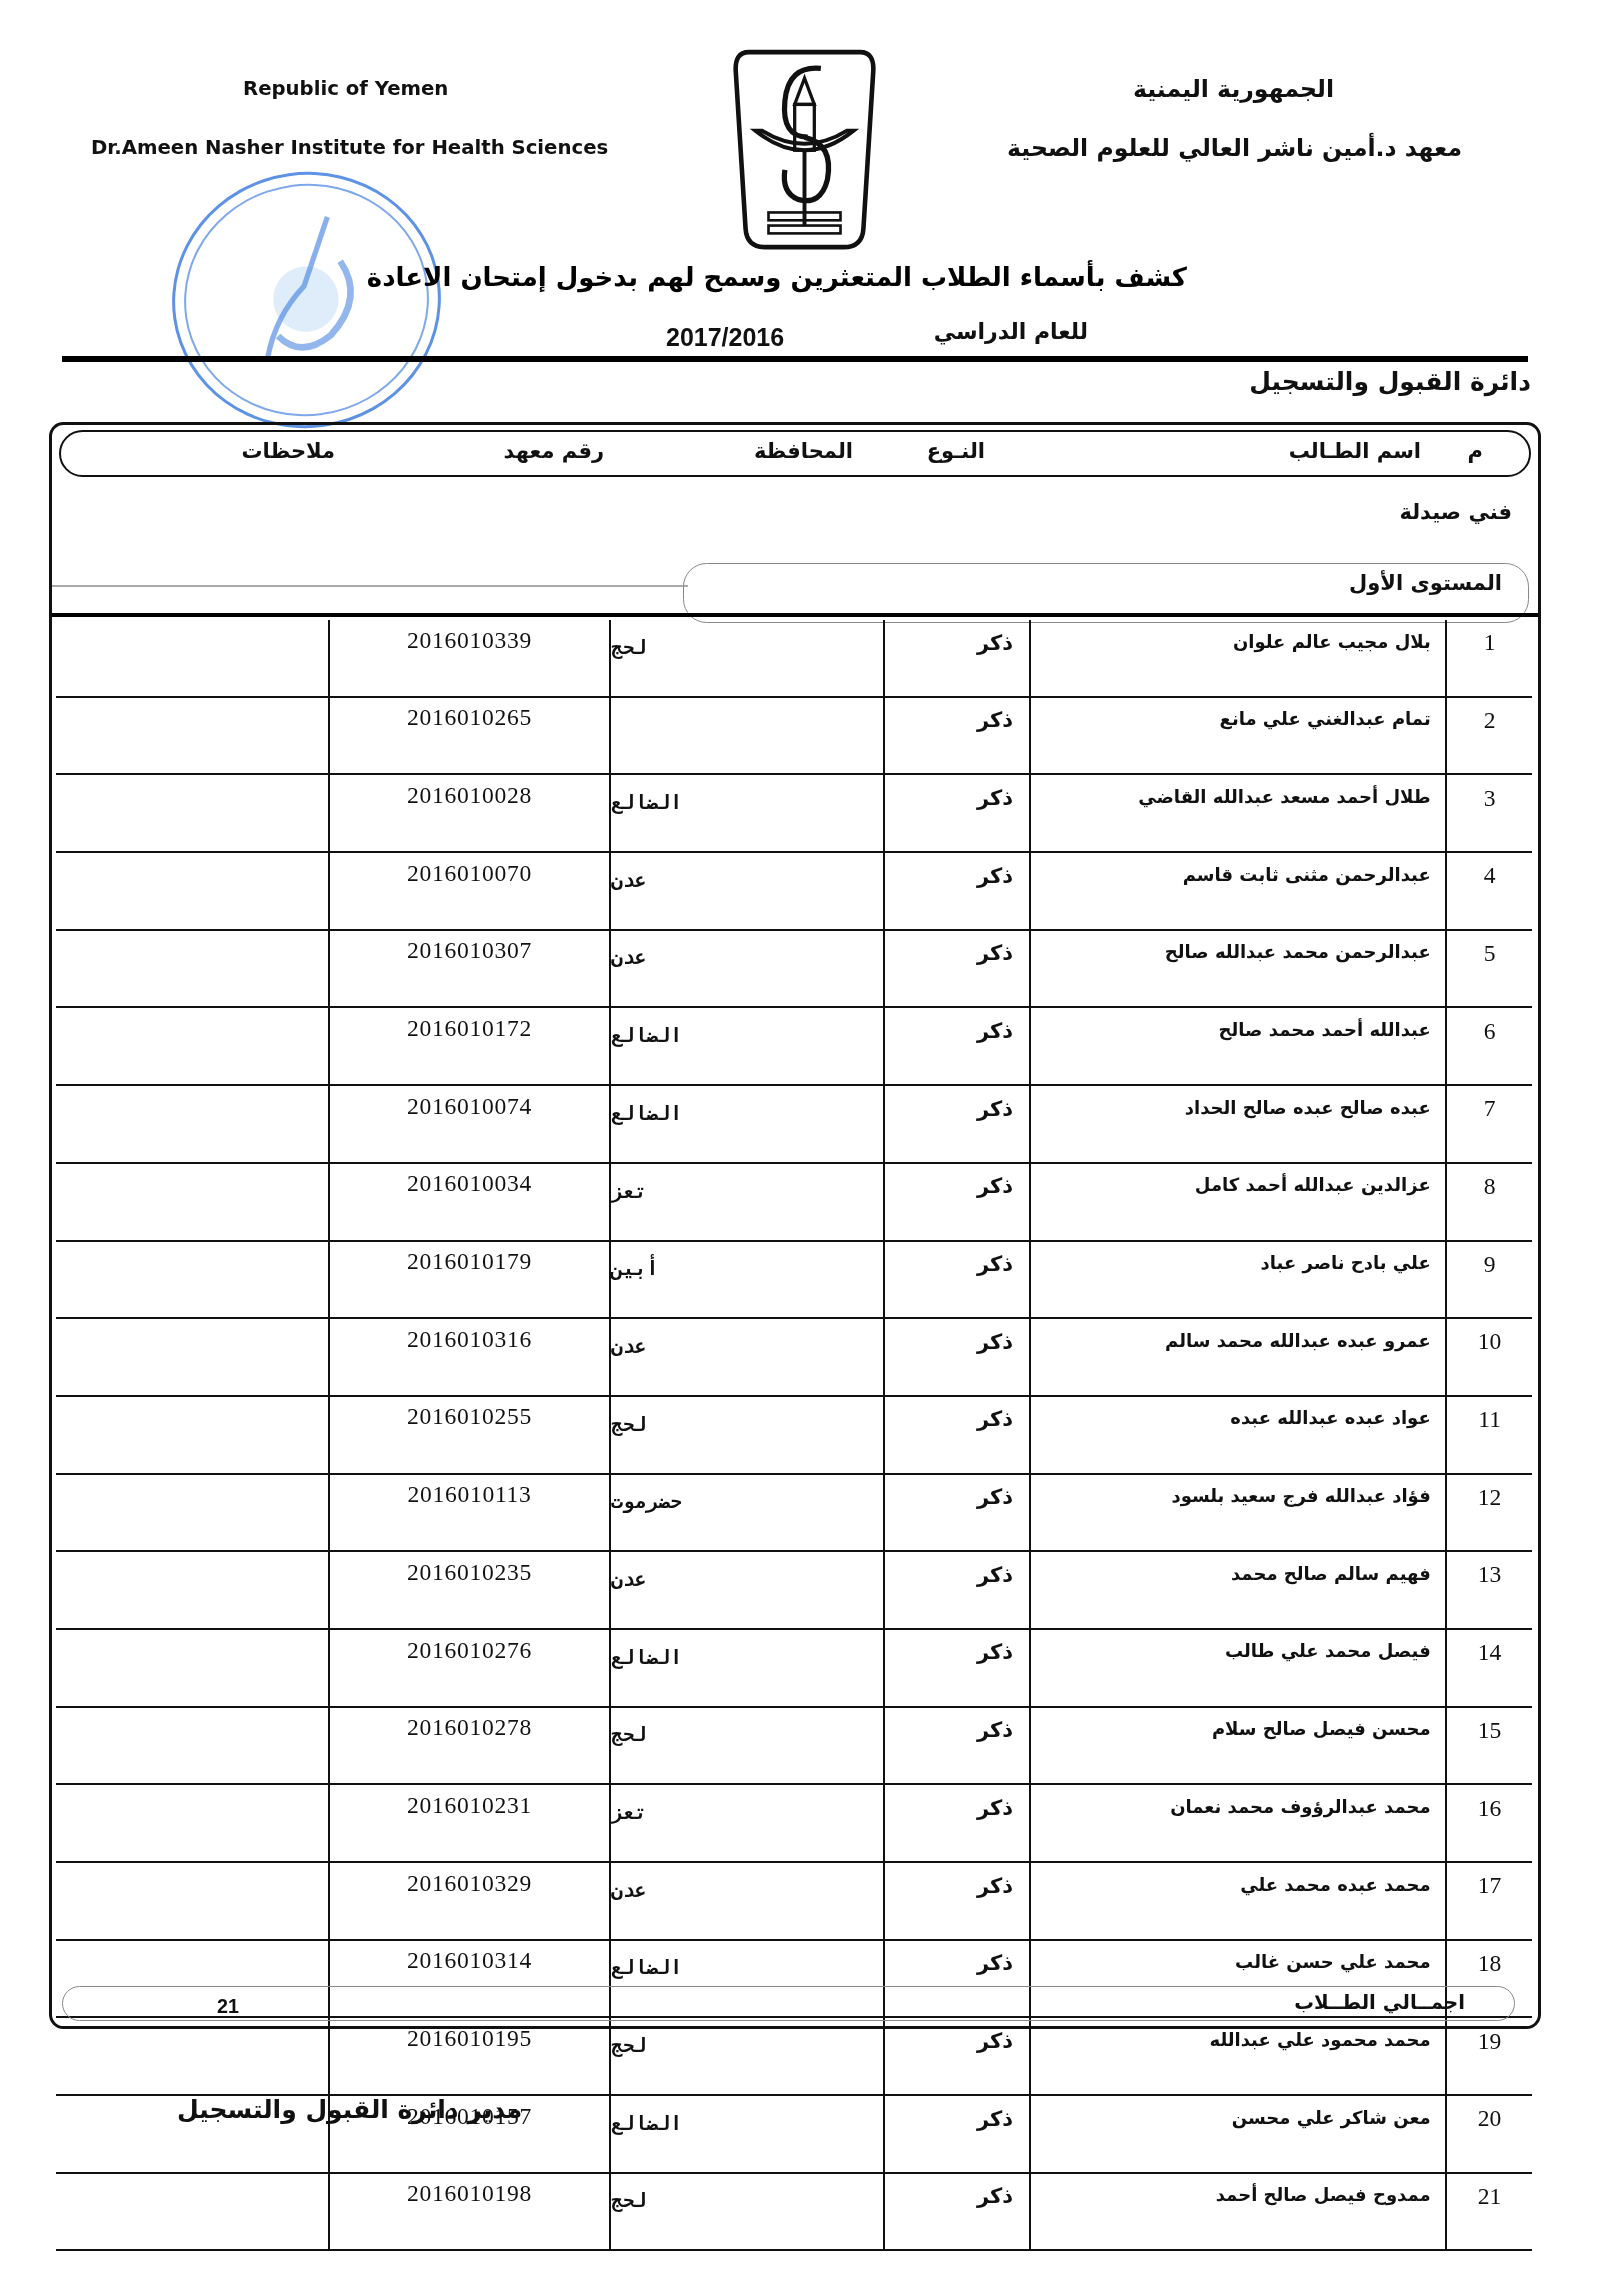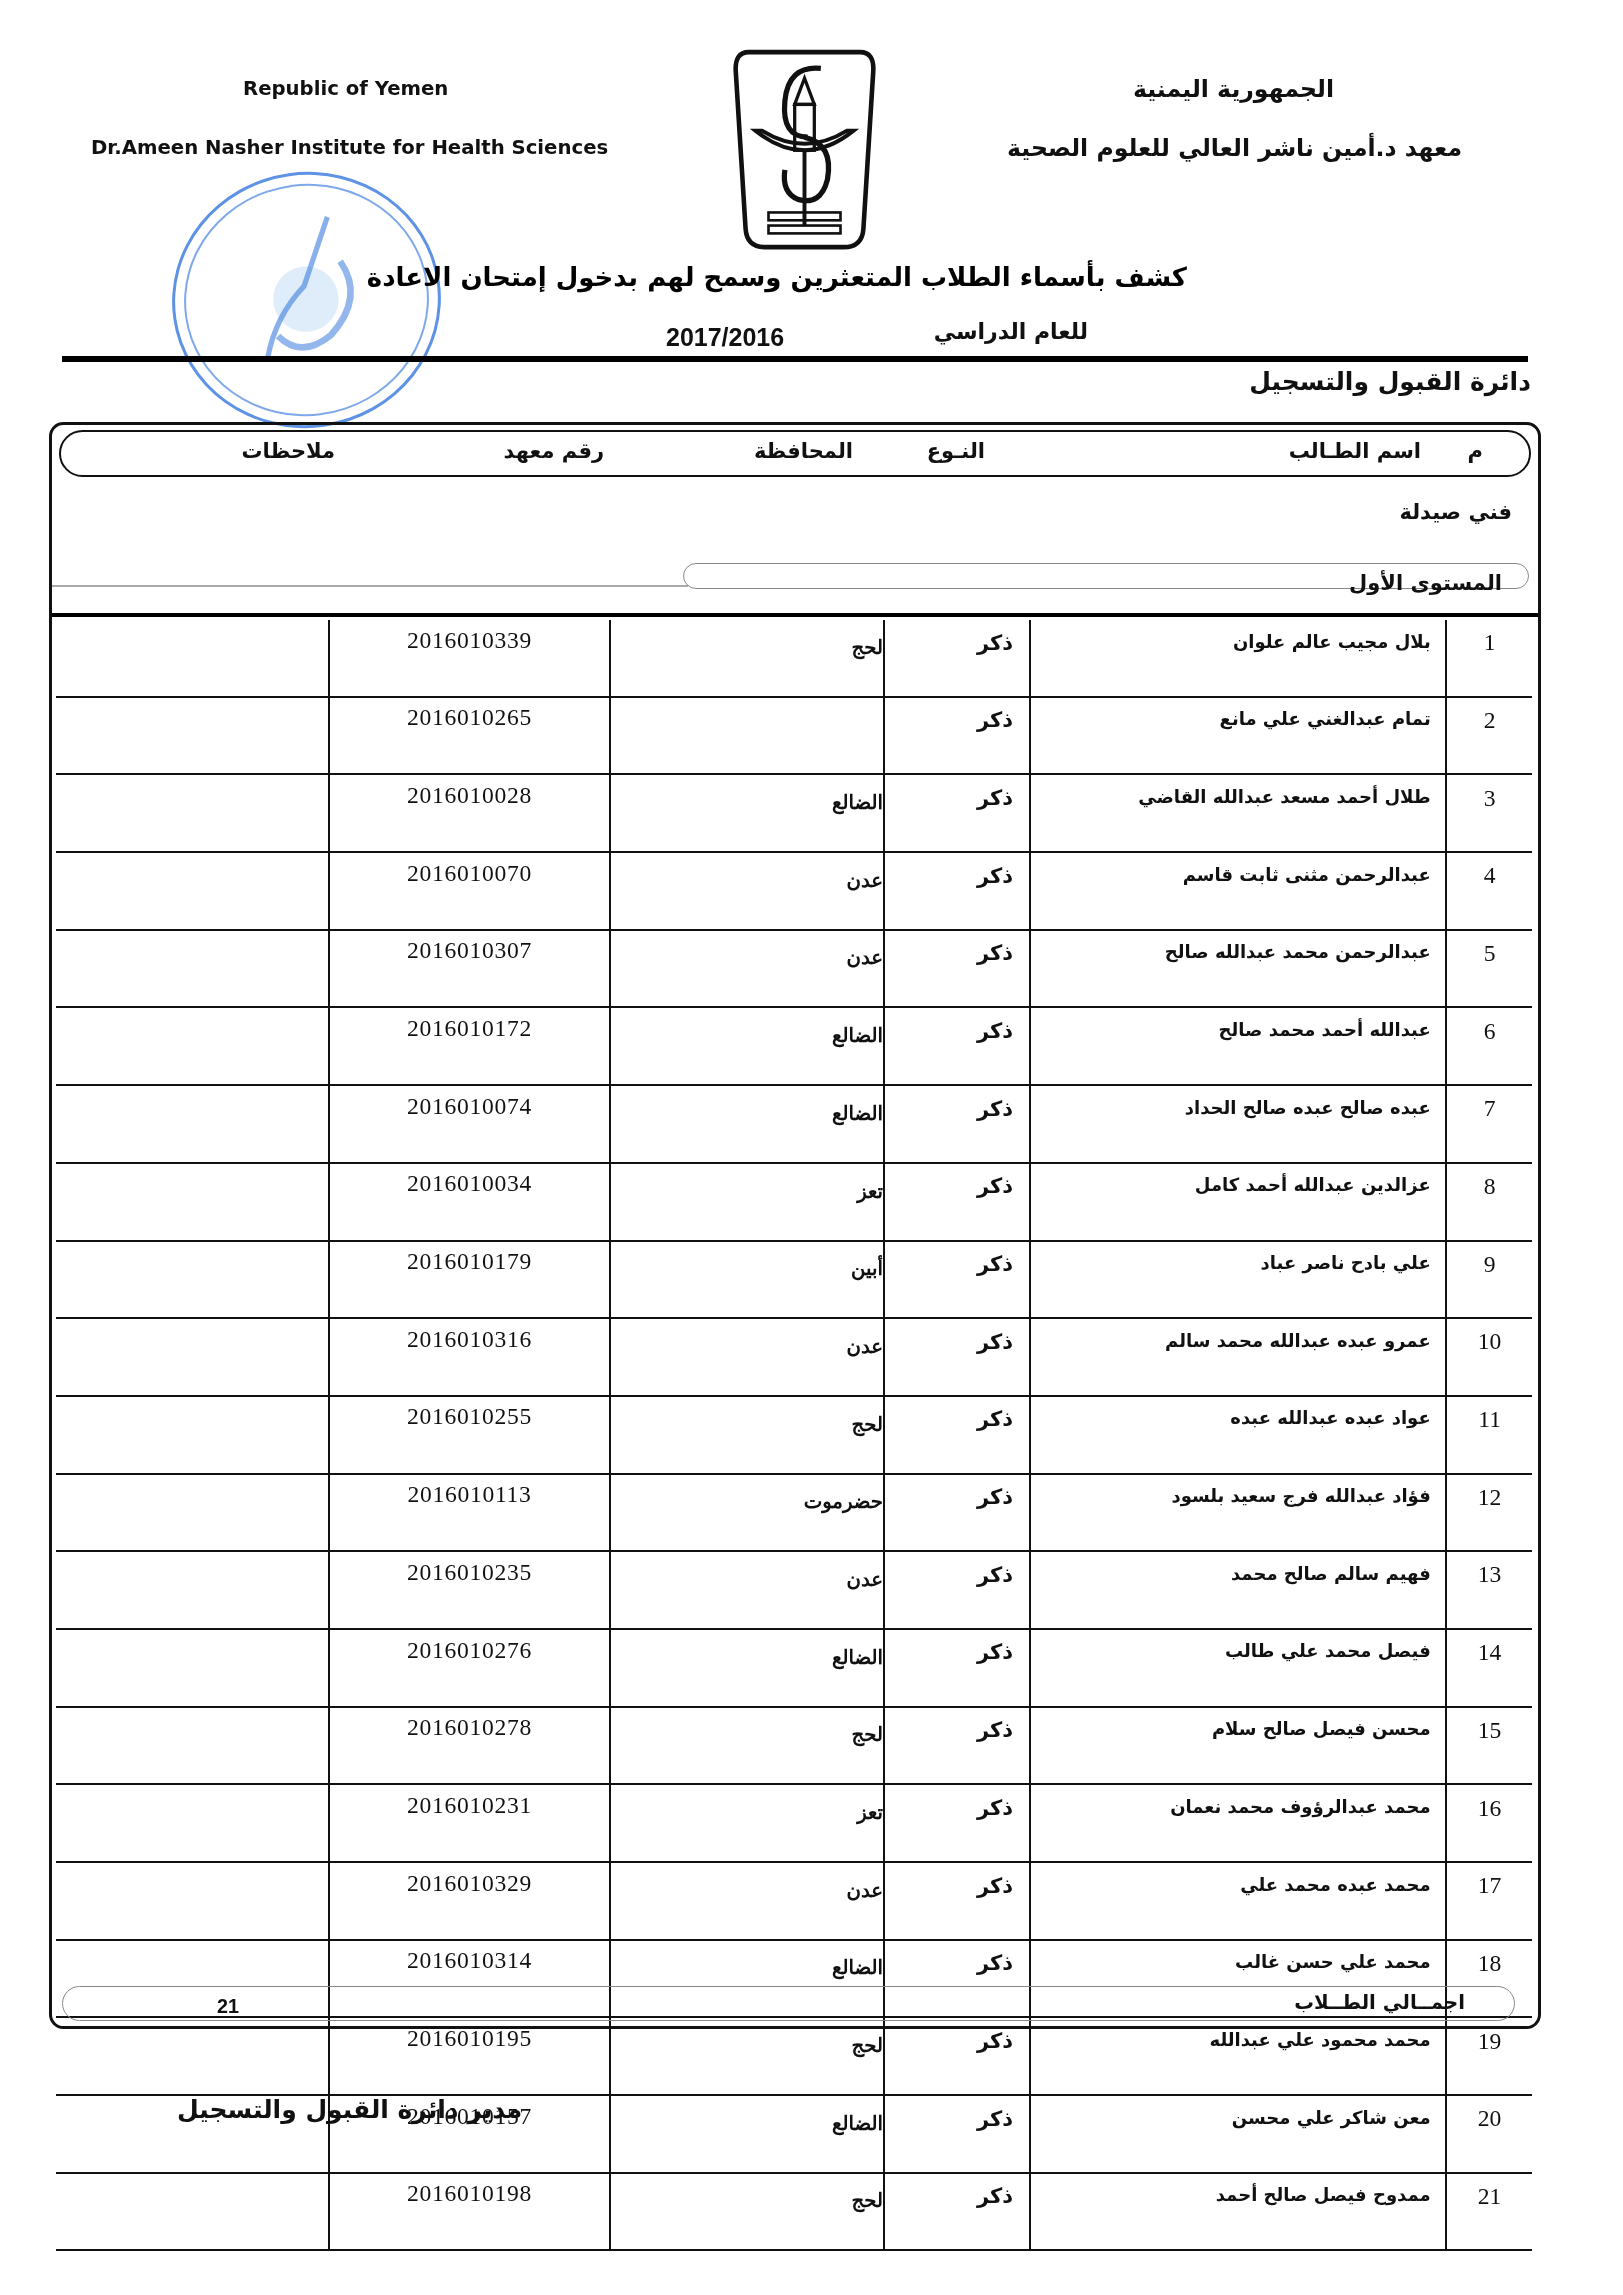--- a/index.html
+++ b/index.html
@@ -14,21 +14,21 @@
   .header-pill { border:2.6px solid #111; border-radius:26px; box-sizing:border-box; }
   .col-head { font-family:"DejaVu Sans", sans-serif; font-weight:bold; font-size:21px; direction:rtl; white-space:nowrap; }
   .section-label { font-family:"DejaVu Sans", sans-serif; font-weight:bold; font-size:21px; direction:rtl; white-space:nowrap; }
   .level-pill { border:1.3px solid #888; border-radius:23.6px; box-sizing:border-box; }
   table.roster { position:absolute; border-collapse:collapse; table-layout:fixed; direction:rtl; }
   table.roster td { border:2px solid #111; height:60px; padding:0; vertical-align:top; }
   table.roster tr:first-child td { border-top:none; }
   table.roster td.c-num { width:85px; font-family:"Liberation Serif", serif; font-size:23.6px; text-align:center; padding-top:9.2px; border-right:none; }
   table.roster td.c-name { width:400px; font-family:"DejaVu Sans", sans-serif; font-weight:bold; font-size:18px; text-align:right; padding-right:14.4px; padding-top:10.5px; white-space:nowrap; }
   table.roster td.c-gender { width:128px; font-family:"DejaVu Sans", sans-serif; font-weight:bold; font-size:21px; text-align:right; padding-right:15.7px; padding-top:10.5px; }
-  table.roster td.c-gov { width:272px; font-family:Liberation Serif, serif; font-weight:bold; font-size:19.7px; text-align:right; padding-top:15.7px; }
+  table.roster td.c-gov { width:272px; font-family:Liberation Mono, monospace; font-weight:bold; font-size:19.7px; text-align:left; padding-top:15.7px; }
   table.roster td.c-reg { width:279px; font-family:"Liberation Serif", serif; font-size:23.6px; text-align:center; padding-top:6.6px; letter-spacing:0.7px; }
   table.roster td.c-notes { width:272px; border-left:none; }
   .total-pill { border:1.3px solid #888; border-radius:19.7px; box-sizing:border-box; }
   .total-label { font-family:"DejaVu Sans", sans-serif; font-weight:bold; font-size:19.7px; direction:rtl; white-space:nowrap; }
   .total-val { font-family:"Liberation Sans", sans-serif; font-weight:bold; font-size:19.7px; }
   .sig { font-family:"DejaVu Sans", sans-serif; font-weight:bold; font-size:25px; direction:rtl; white-space:nowrap; }
   .stamp { border:3.9px solid rgba(40,110,220,0.75); border-radius:50%; box-sizing:border-box; }
   .stamp-inner { border:2px solid rgba(40,110,220,0.6); border-radius:50%; box-sizing:border-box; }
 </style>
 </head>
@@ -78,21 +78,21 @@
   <span class="abs col-head" style="right:108px; top:6.6px;">اسم الطـالب</span>
   <span class="abs col-head" style="right:544px; top:6.6px;">النـوع</span>
   <span class="abs col-head" style="right:676px; top:6.6px;">المحافظة</span>
   <span class="abs col-head" style="right:925px; top:6.6px;">رقم معهد</span>
   <span class="abs col-head" style="right:1194px; top:6.6px;margin-left:12px;">ملاحظات</span>
 </div>
 
 <div class="abs section-label" style="right:111px; top:500px;">فني صيدلة</div>
 
 <div class="abs" style="left:52px; top:585px; width:636px; height:2px; background:#aaa;"></div>
-<div class="abs level-pill" style="left:683px; top:563px; width:846px; height:26px;">
+<div class="abs level-pill" style="left:683px; top:563px; width:846px; height:60px;">
   <span class="abs section-label" style="right:26px; top:6.6px;">المستوى الأول</span>
 </div>
 
 <div class="abs rule" style="left:52px; top:613px; width:1486px; height:3.9px;"></div>
 
 <table class="roster" style="left:56px; top:620px; width:1476px;">
   <tbody id="roster-body">
       <tr>
         <td class="c-num">1</td>
         <td class="c-name">بلال مجيب عالم علوان</td>

